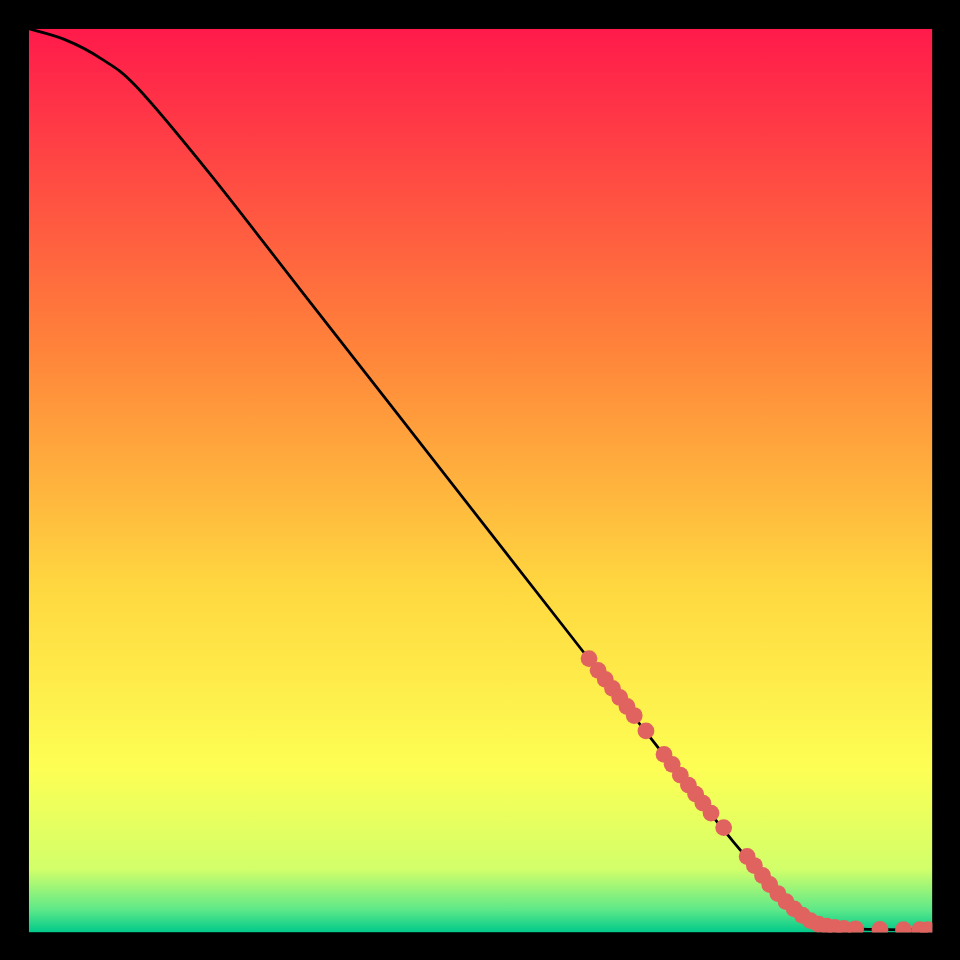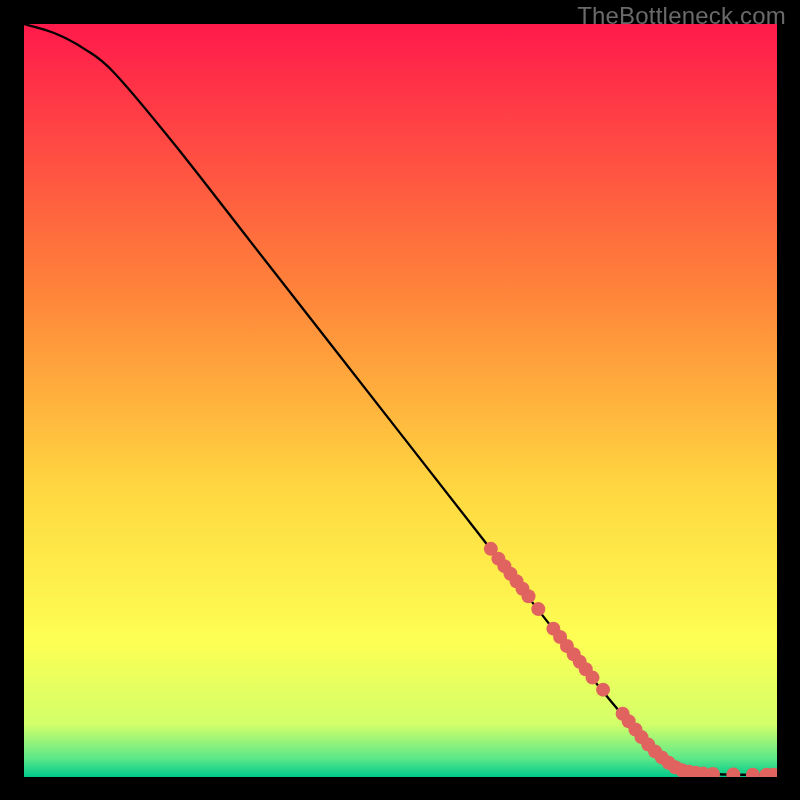--- a/index.html
+++ b/index.html
@@ -35,21 +35,20 @@
     height: 753px;
   }
   .plot svg {
     display: block;
   }
 </style>
 </head>
 <body>
 
 <div class="outer">
-  <div class="watermark">TheBottleneck.com</div>
 
   <div class="plot">
     <svg id="plot-svg" xmlns="http://www.w3.org/2000/svg" width="753" height="753" viewBox="0 0 753 753">
         <defs>
           <linearGradient id="bg-grad" x1="0" y1="0" x2="0" y2="1">
             <stop offset="0%" stop-color="#ff1a4b"></stop>
             <stop offset="35%" stop-color="#ff823a"></stop>
             <stop offset="62%" stop-color="#ffd840"></stop>
             <stop offset="82%" stop-color="#fdff54"></stop>
             <stop offset="93%" stop-color="#d2ff6a"></stop>

